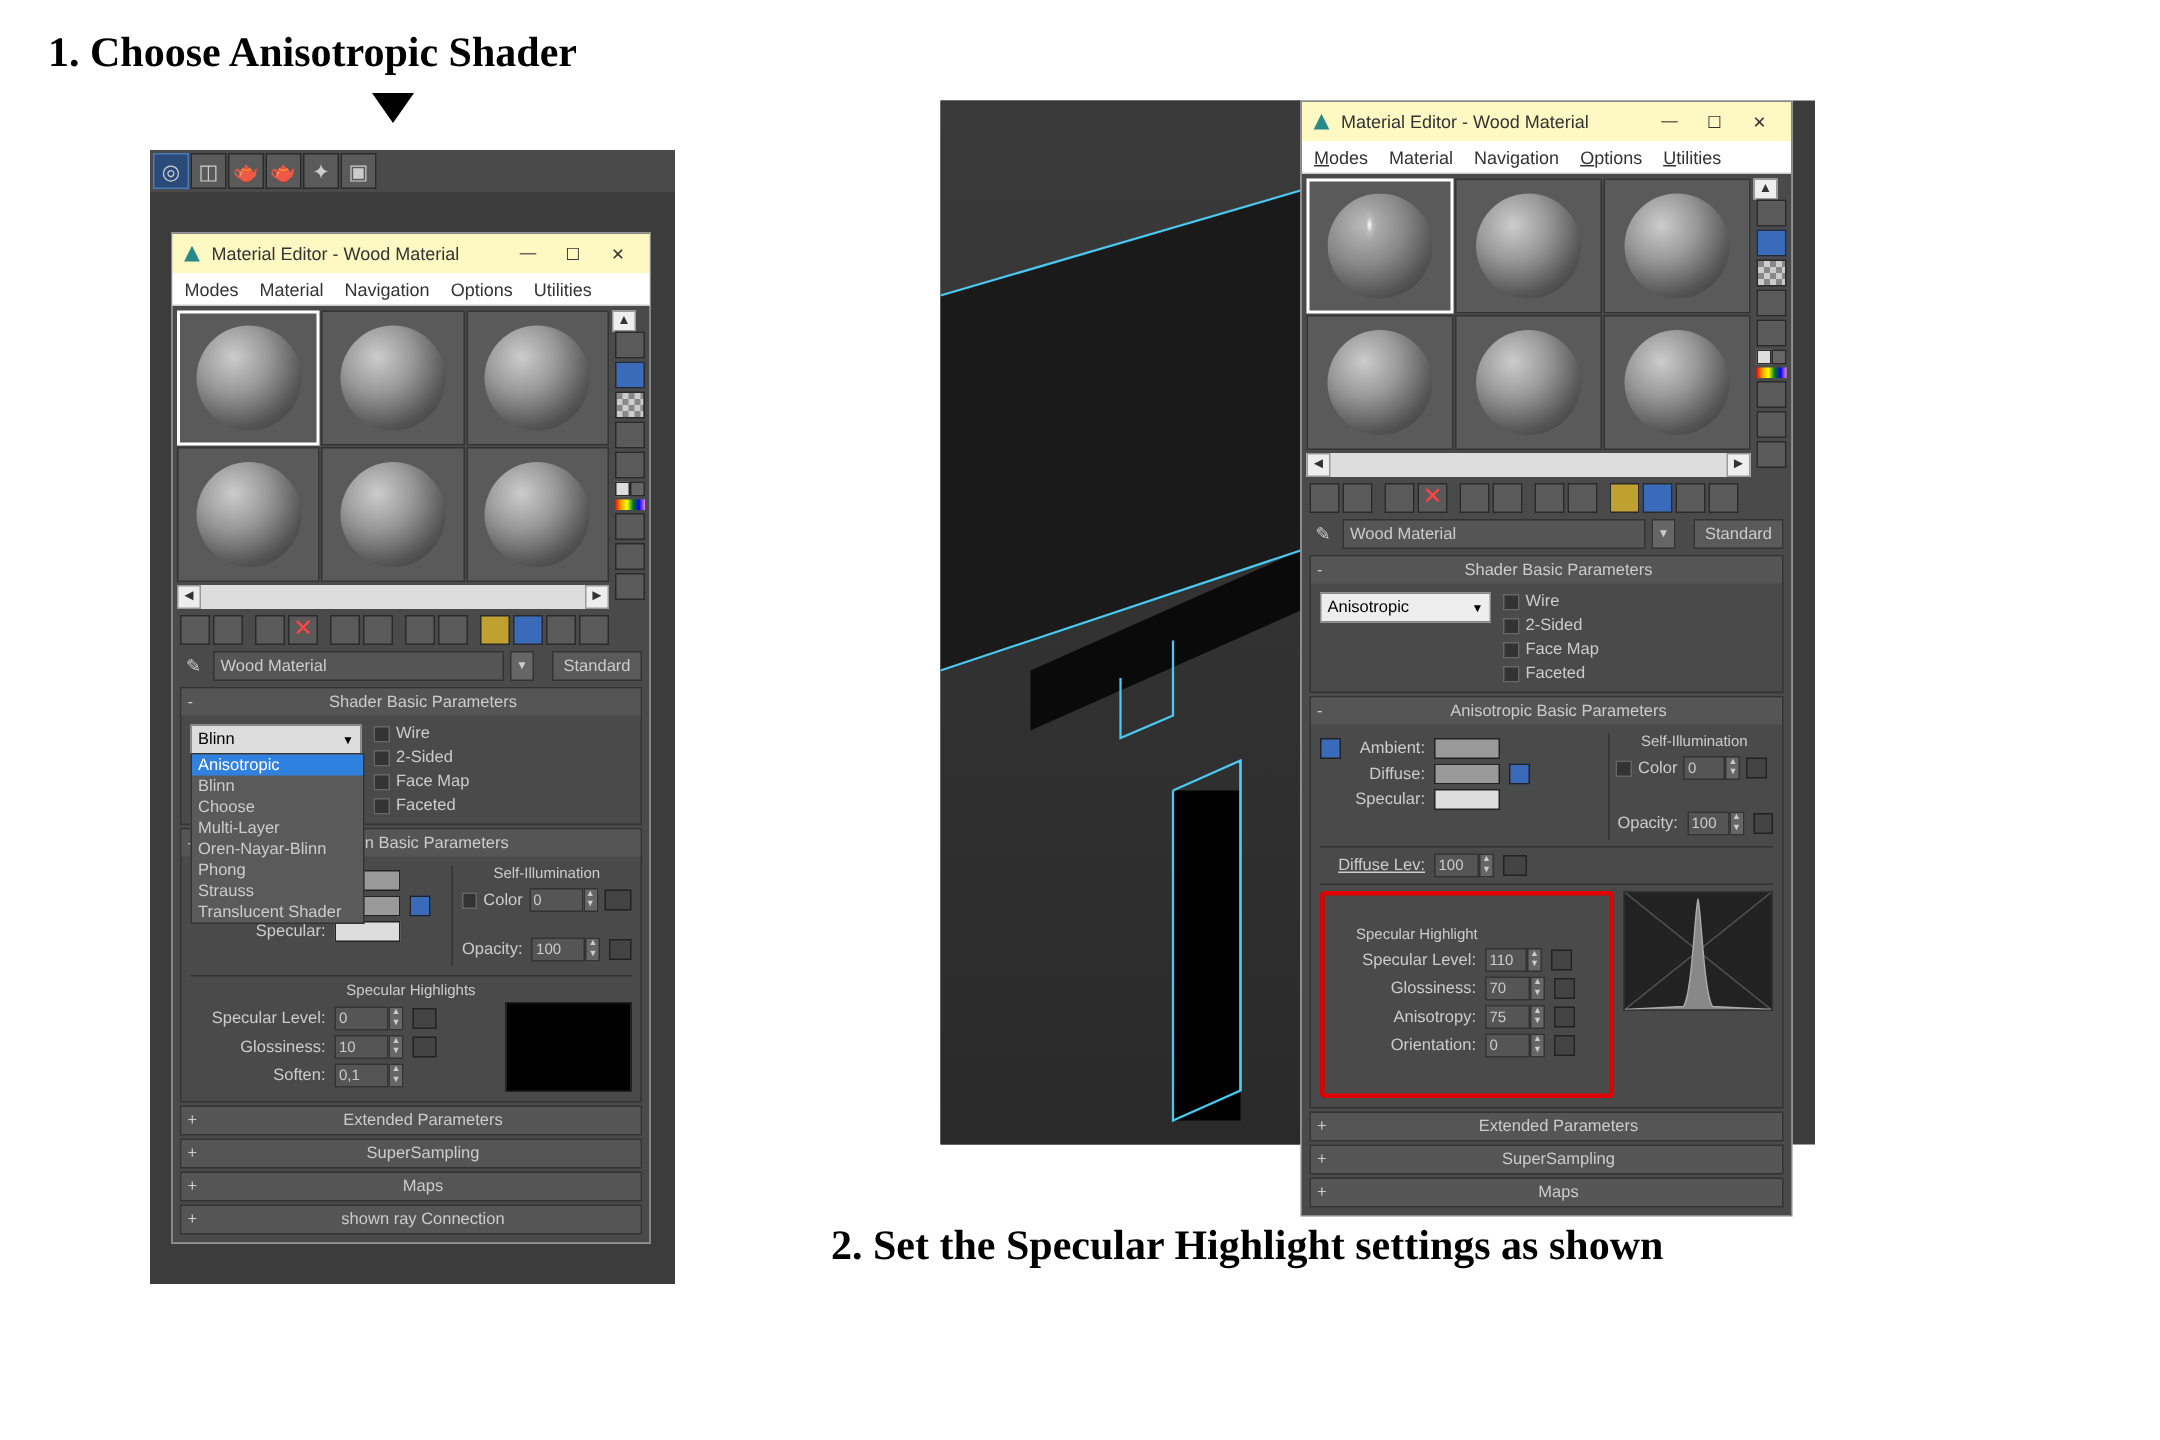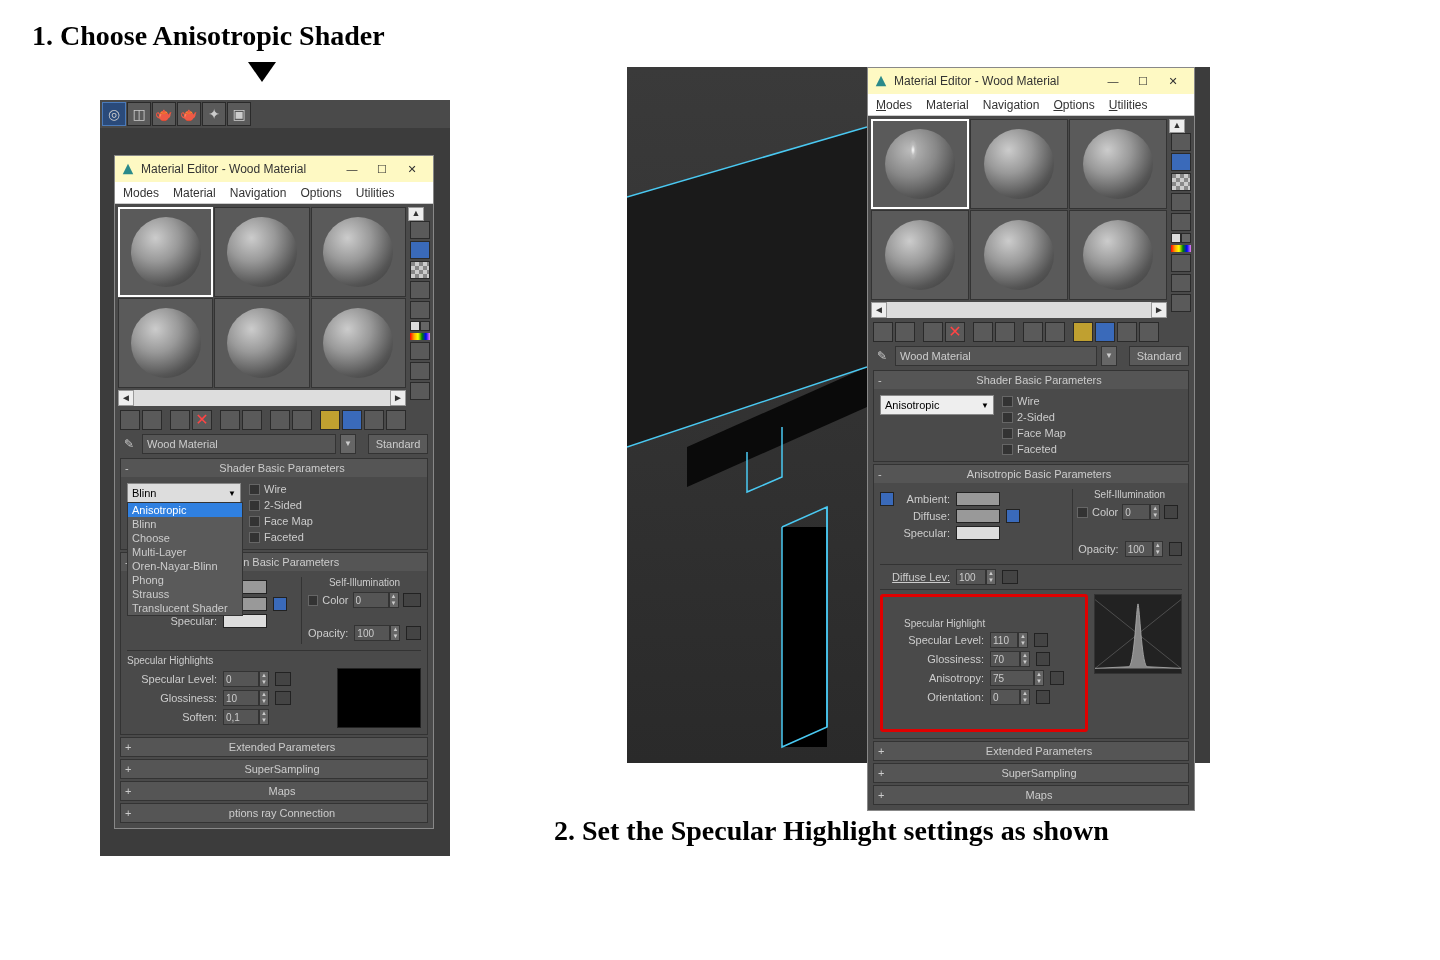--- a/index.html
+++ b/index.html
@@ -290,21 +290,21 @@
                     <div class="updown">
                       <span>▲</span>
                       <span>▼</span>
                     </div>
                   </div>
                 <div class="wideswatch" style="width:20px;"></div>
               </div>
             </div>
           </div>
           <div class="spec-highlights">
-            <div style="font-size:10px; margin-bottom:2px;">Specular Highlights</div>
+            <div style="font-size:10px; margin-bottom:2px;text-align:center;">Specular Highlights</div>
             <div style="display:flex; gap:6px;">
               <div style="flex:1;">
                 <div class="param-row">
                     <span class="lbl">Specular Level:</span>
                   <div class="spinner">
                       <input value="0" style="">
                       <div class="updown">
                         <span>▲</span>
                         <span>▼</span>
                       </div>
@@ -353,21 +353,21 @@
         </div>
       <div class="rollout">
           <div class="rollout-head">
             <span class="toggle">+</span>
             <span class="title">Maps</span>
           </div>
         </div>
       <div class="rollout">
           <div class="rollout-head">
             <span class="toggle">+</span>
-            <span class="title">ptions ray Connection</span>
+            <span class="title">shown ray Connection</span>
           </div>
         </div>
     </div>
   </div>
 </div>
 
 <div class="panel2">
   <div class="viewport">
     <svg width="240" height="696" viewBox="0 0 240 696">
       <polygon points="0,130 240,60 240,300 0,380" fill="#1a1a1a"></polygon>
@@ -591,21 +591,21 @@
                     <div class="updown">
                       <span>▲</span>
                       <span>▼</span>
                     </div>
                   </div>
                 <div class="wideswatch" style="width:14px;"></div>
               </div>
               <div class="param-row">
                   <span class="lbl" style="width:80px;">Anisotropy:</span>
                 <div class="spinner">
-                    <input style="width: 44px;" value="75">
+                    <input style="width: 30px;" value="75">
                     <div class="updown">
                       <span>▲</span>
                       <span>▼</span>
                     </div>
                   </div>
                 <div class="wideswatch" style="width:14px;"></div>
               </div>
               <div class="param-row">
                   <span class="lbl" style="width:80px;">Orientation:</span>
                 <div class="spinner">

